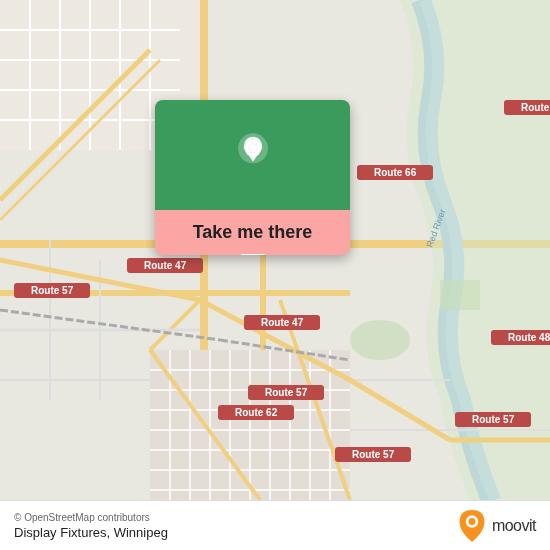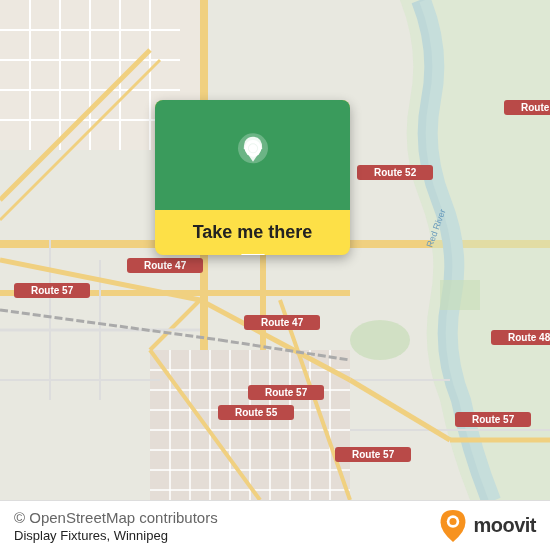--- a/index.html
+++ b/index.html
@@ -38,21 +38,21 @@
       border-radius: 3px;
       white-space: nowrap;
     }
 
     
     #popup-card {
       position: absolute;
       top: 100px;
       left: 155px;
       width: 195px;
-      background: #fde047;
+      background: #fca5a5;
       border-radius: 8px;
       overflow: hidden;
       box-shadow: 0 4px 12px rgba(0,0,0,0.3);
     }
 
     #popup-green {
       background-color: #3a9b5c;
       height: 110px;
       display: flex;
       align-items: center;
@@ -97,21 +97,21 @@
       border-top: 1px solid #ddd;
     }
 
     #bottom-left {
       display: flex;
       flex-direction: column;
       gap: 2px;
     }
 
     #copyright-text {
-      font-size: 15px;
+      font-size: 10px;
       color: #666;
     }
 
     #location-text {
       font-size: 13px;
       color: #222;
       font-weight: 500;
     }
 
     
@@ -120,22 +120,22 @@
       align-items: center;
       gap: 6px;
     }
 
     .moovit-pin {
       width: 28px;
       height: 32px;
     }
 
     .moovit-wordmark {
-      font-size: 20px;
-      font-weight: bold;
+      font-size: 16px;
+      font-weight: normal;
       color: #333;
       letter-spacing: -0.5px;
     }
   </style>
 </head>
 <body>
 
 <div id="map-container">
 
   <svg id="map-svg" viewBox="0 0 550 500" xmlns="http://www.w3.org/2000/svg">
@@ -210,26 +210,26 @@
 
     <text x="432" y="248" font-size="9" fill="#6699bb" transform="rotate(-70, 432, 248)" font-family="Arial">Red River</text>
 
     <line x1="0" y1="310" x2="220" y2="340" stroke="#aaa" stroke-width="3" stroke-dasharray="8,3"></line>
     <line x1="220" y1="340" x2="350" y2="360" stroke="#aaa" stroke-width="3" stroke-dasharray="8,3"></line>
   </svg>
 
   <div class="route-badge" style="top:283px;left:14px">Route 57</div>
   <div class="route-badge" style="top:258px;left:127px">Route 47</div>
   <div class="route-badge" style="top:315px;left:244px">Route 47</div>
-  <div class="route-badge" style="top:165px;left:357px">Route 52</div>
+  <div class="route-badge" style="top:165px;left:357px">Route 66</div>
   <div class="route-badge" style="top:330px;left:491px">Route 48</div>
   <div class="route-badge" style="top:100px;left:504px">Route</div>
   <div class="route-badge" style="top:385px;left:248px">Route 57</div>
   <div class="route-badge" style="top:412px;left:455px">Route 57</div>
-  <div class="route-badge" style="top:405px;left:218px">Route 55</div>
+  <div class="route-badge" style="top:405px;left:218px">Route 62</div>
   <div class="route-badge" style="top:447px;left:335px">Route 57</div>
 
   <div id="popup-card">
     <div id="popup-green">
 
       <svg class="location-icon" viewBox="0 0 50 60" xmlns="http://www.w3.org/2000/svg">
         <circle cx="25" cy="22" r="18" fill="white" opacity="0.25"></circle>
         <circle cx="25" cy="22" r="10" fill="white"></circle>
         <circle cx="25" cy="22" r="6" fill="#3a9b5c"></circle>
         <path d="M25,38 L14,22 Q14,8 25,8 Q36,8 36,22 Z" fill="white" opacity="0.9"></path>

